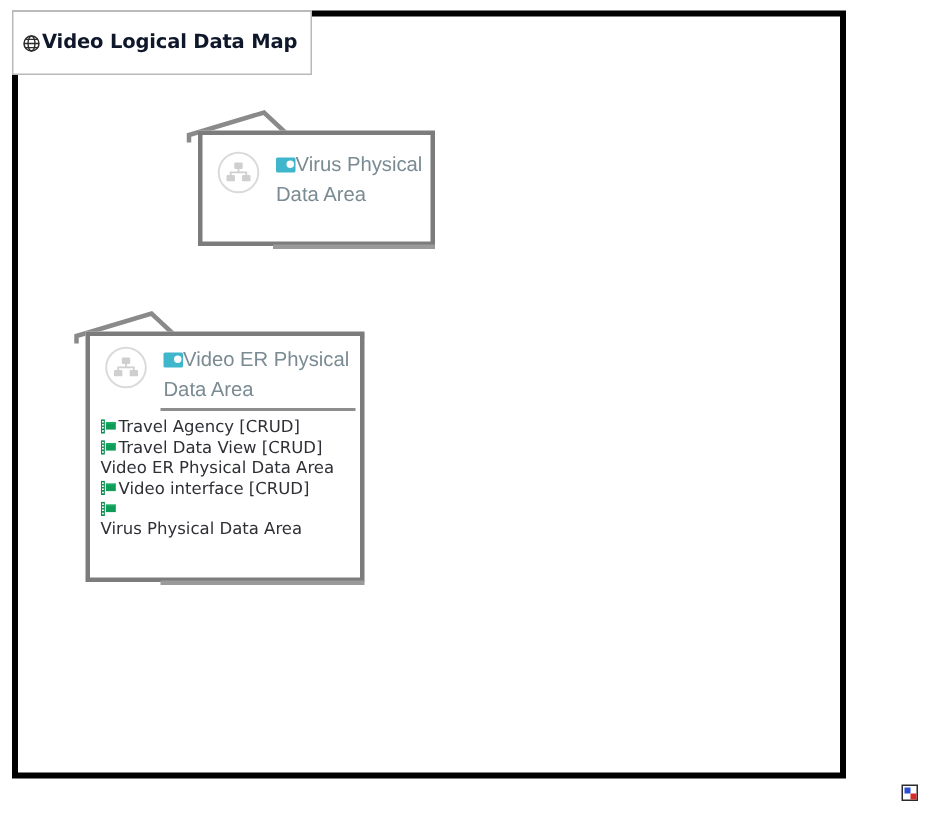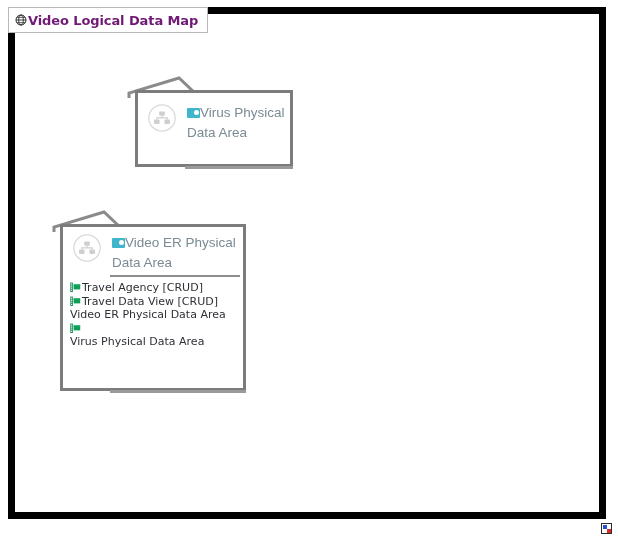--- a/index.html
+++ b/index.html
@@ -19,46 +19,46 @@
   #app-root {
     position: absolute;
     left: 0; top: 0;
     width: 618px; height: 542px;
     background: #ffffff;
   }
   #canvas-frame {
     position: absolute;
     left: 8px;
     top: 7px;
-    width: 598px;
+    width: 556px;
     height: 512px;
-    border: 7px solid #000000;
+    border: 4px solid #000000;
     background: #ffffff;
     box-sizing: border-box;
   }
 
   
   #tab-bar {
     position: absolute;
     left: 8px;
     top: 7px;
     height: 26px;
     z-index: 5;
   }
   .tab {
     display: inline-flex;
     align-items: center;
-    height: 26px;
+    height: 43px;
     padding: 0 9px 0 6px;
     background: #ffffff;
     border: 1px solid #b9b9b9;
     box-sizing: border-box;
     font-size: 13px;
     font-weight: bold;
-    color: #701a75;
+    color: #0f172a;
     font-family: "DejaVu Sans", sans-serif;
     white-space: nowrap;
   }
   .tab-globe {
     display: inline-block;
     width: 12px;
     height: 12px;
     margin-right: 1px;
     flex: 0 0 auto;
     line-height: 0;
@@ -283,20 +283,34 @@
             </svg>
           </span>
           <span class="row-label">Travel Data View [CRUD]</span>
         </div>
 
         <div class="node-list-row">
           <span class="row-icon blank"></span>
           <span class="row-label">Video ER Physical Data Area</span>
         </div>
 
+        <div class="node-list-row">
+          <span class="row-icon">
+            <svg width="11" height="11" viewBox="0 0 11 11">
+              <rect x="0.3" y="0.6" width="2.6" height="9.4" fill="#0d8a4f"></rect>
+              <rect x="1.0" y="1.6" width="1.2" height="1.1" fill="#ffffff"></rect>
+              <rect x="1.0" y="3.6" width="1.2" height="1.1" fill="#ffffff"></rect>
+              <rect x="1.0" y="5.6" width="1.2" height="1.1" fill="#ffffff"></rect>
+              <rect x="1.0" y="7.8" width="1.2" height="1.1" fill="#ffffff"></rect>
+              <rect x="3.6" y="2.4" width="6.6" height="5.0" fill="#0f9c58"></rect>
+              <rect x="3.6" y="2.4" width="6.6" height="1.1" fill="#15b065"></rect>
+            </svg>
+          </span>
+          <span class="row-label">Video interface [CRUD]</span>
+        </div>
 
         <div class="node-list-row">
           <span class="row-icon">
             <svg width="11" height="11" viewBox="0 0 11 11">
               <rect x="0.3" y="0.6" width="2.6" height="9.4" fill="#0d8a4f"></rect>
               <rect x="1.0" y="1.6" width="1.2" height="1.1" fill="#ffffff"></rect>
               <rect x="1.0" y="3.6" width="1.2" height="1.1" fill="#ffffff"></rect>
               <rect x="1.0" y="5.6" width="1.2" height="1.1" fill="#ffffff"></rect>
               <rect x="1.0" y="7.8" width="1.2" height="1.1" fill="#ffffff"></rect>
               <rect x="3.6" y="2.4" width="6.6" height="5.0" fill="#0f9c58"></rect>

